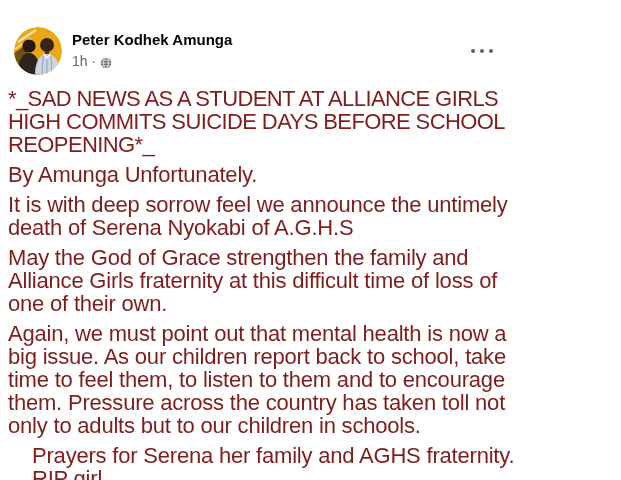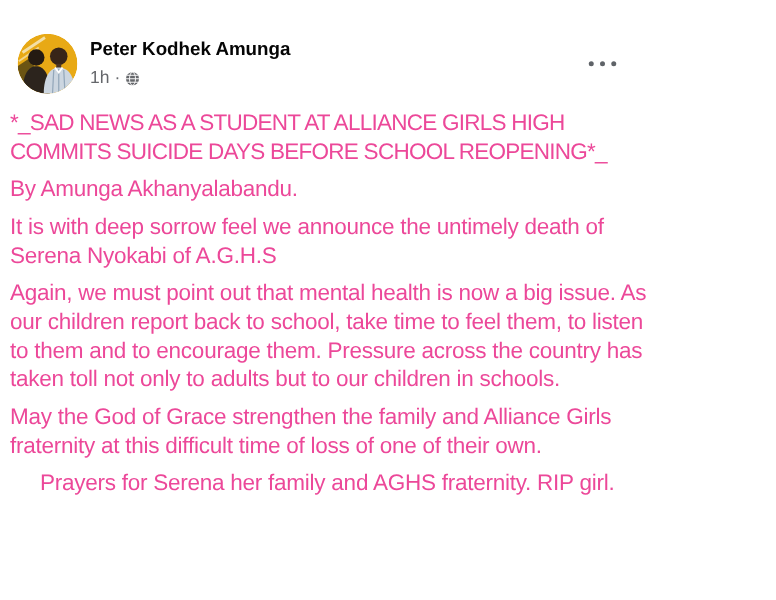--- a/index.html
+++ b/index.html
@@ -76,24 +76,24 @@
     height: 4px;
     border-radius: 50%;
     background: #5f6368;
   }
   .post-body {
     padding-top: 0;
   }
   .post-body p {
     margin: 0 0 7px 0;
     max-width: 596px;
-    font-size: 18px;
+    font-size: 22px;
     line-height: 23px;
     letter-spacing: -0.2px;
-    color: #ec4899;
+    color: #7f1d1d;
   }
   .post-body p.post-title {
     letter-spacing: -0.6px;
   }
   .post-body p:last-child {
     margin-bottom: 0;
     margin-left: 24px;
   }
 </style>
 </head>
@@ -148,20 +148,20 @@
     <div class="options-btn" role="button" aria-label="Post options">
       <span class="dot"></span>
       <span class="dot"></span>
       <span class="dot"></span>
     </div>
 
   </div>
 
   <div class="post-body">
     <p class="post-title">*_SAD NEWS AS A STUDENT AT ALLIANCE GIRLS HIGH COMMITS SUICIDE DAYS BEFORE SCHOOL REOPENING*_</p>
-    <p>By Amunga Akhanyalabandu.</p>
+    <p>By Amunga Unfortunately.</p>
     <p>It is with deep sorrow feel we announce the untimely death of Serena Nyokabi of A.G.H.S</p>
+    <p>May the God of Grace strengthen the family and Alliance Girls fraternity at this difficult time of loss of one of their own.</p>
     <p>Again, we must point out that mental health is now a big issue. As our children report back to school, take time to feel them, to listen to them and to encourage them. Pressure across the country has taken toll not only to adults but to our children in schools.</p>
-    <p>May the God of Grace strengthen the family and Alliance Girls fraternity at this difficult time of loss of one of their own.</p>
     <p>Prayers for Serena her family and AGHS fraternity. RIP girl.</p>
   </div>
 
 </div>
 
 </body></html>

